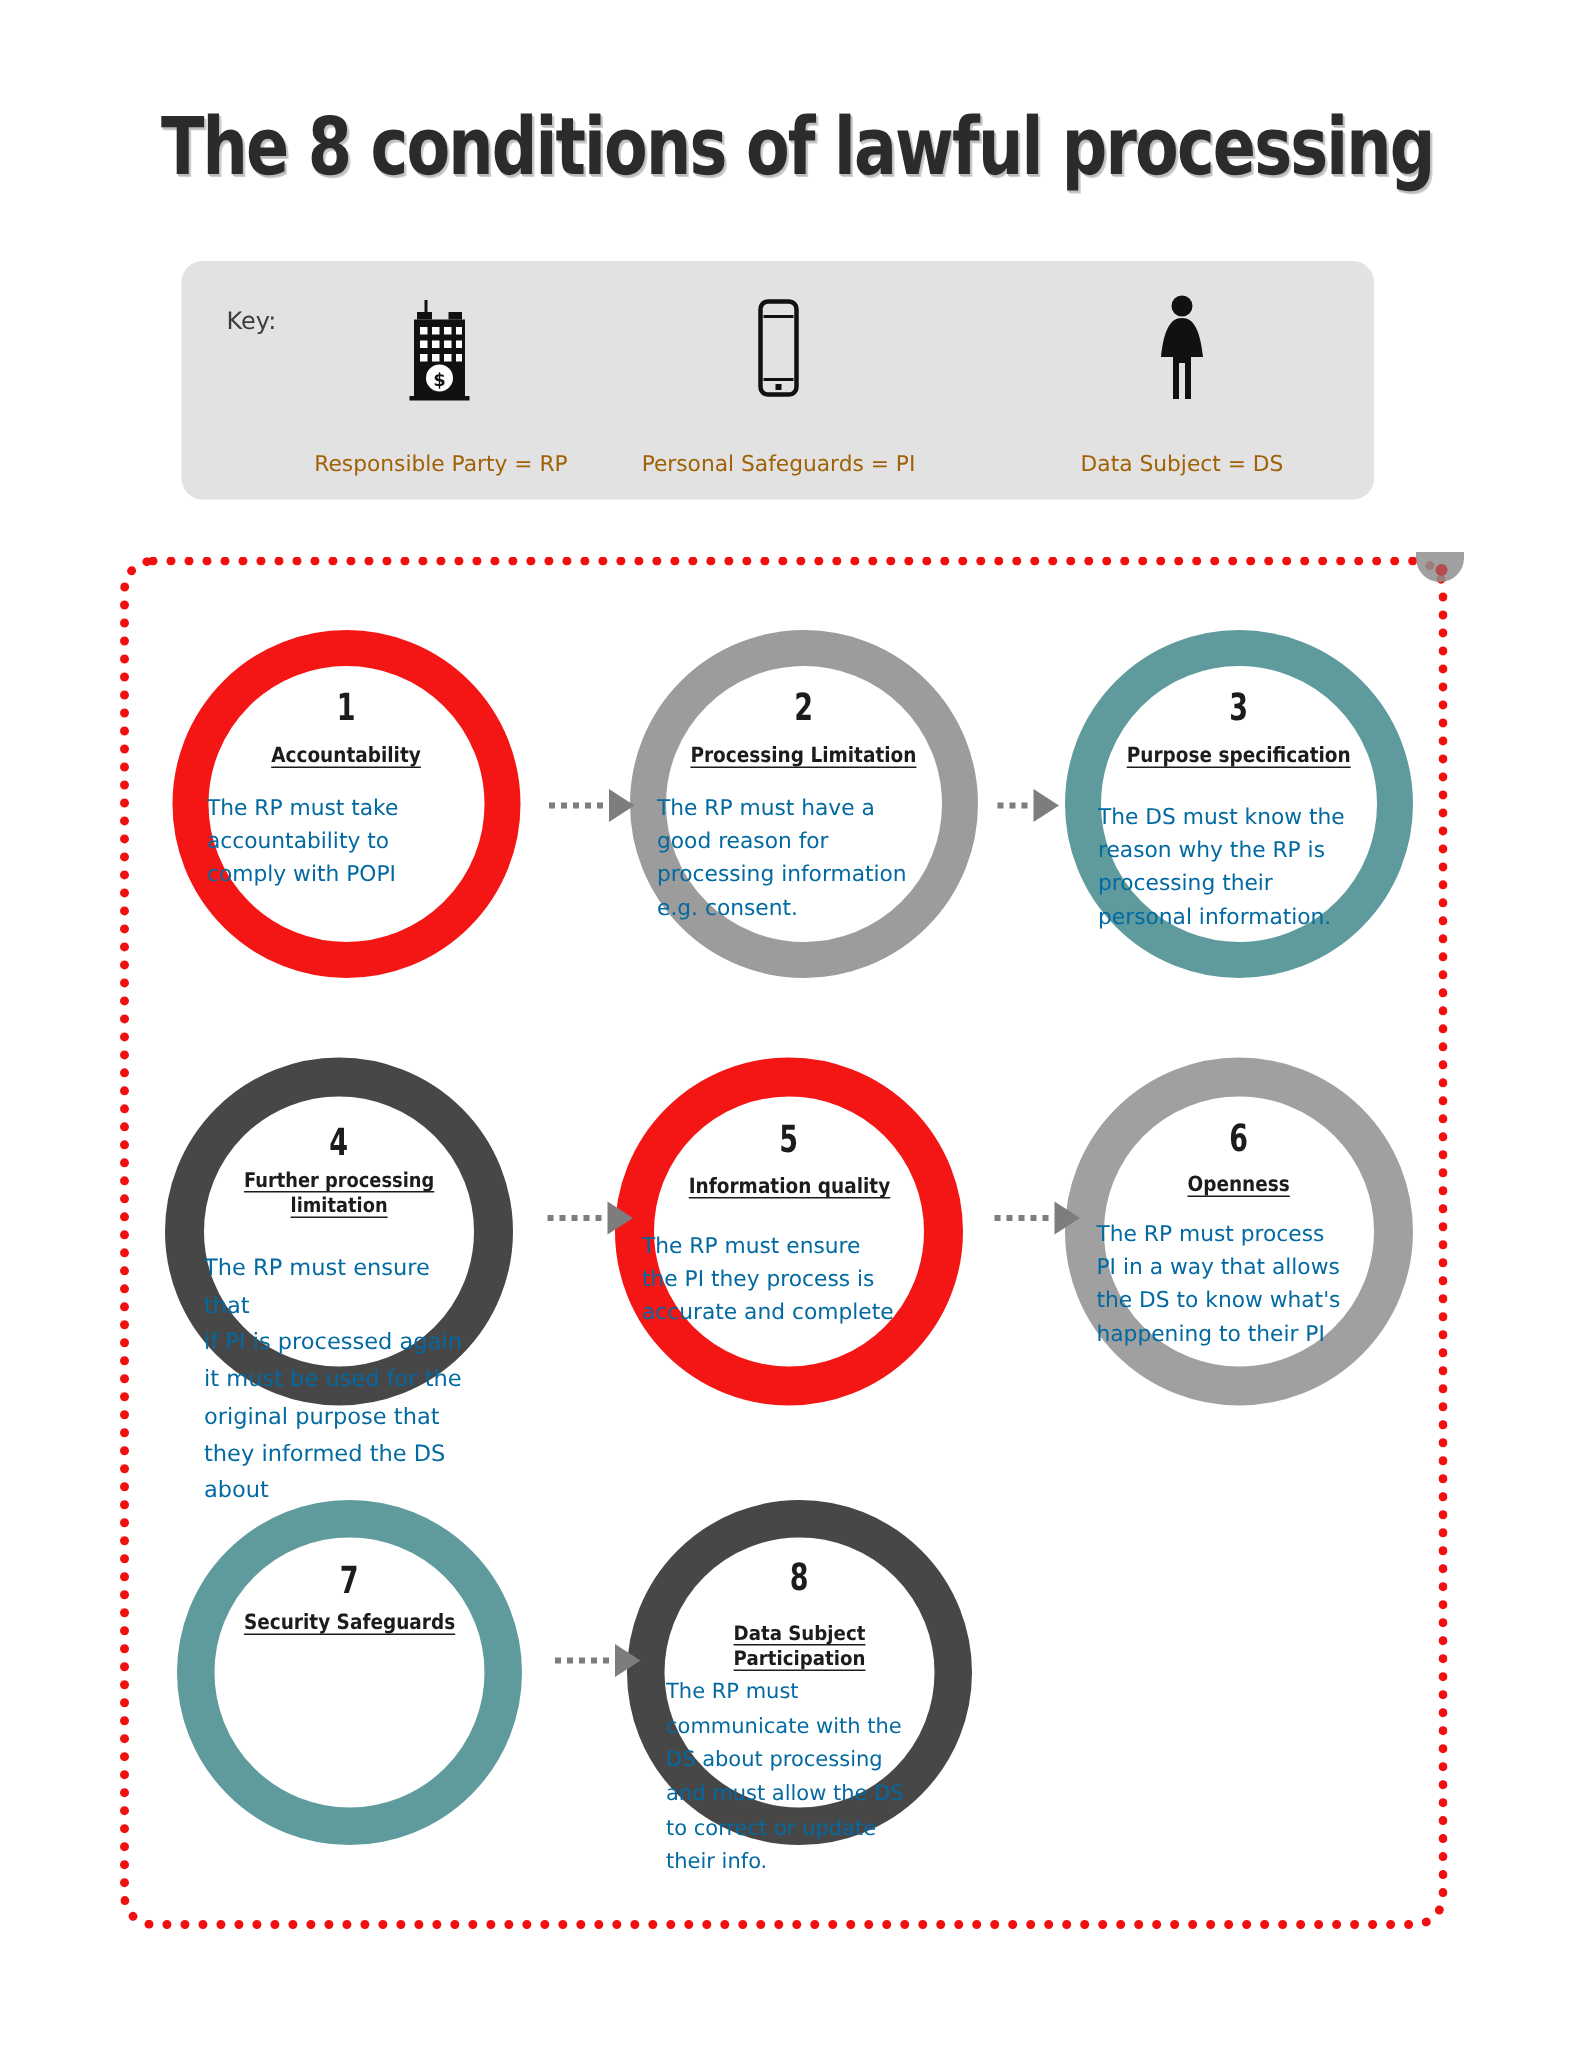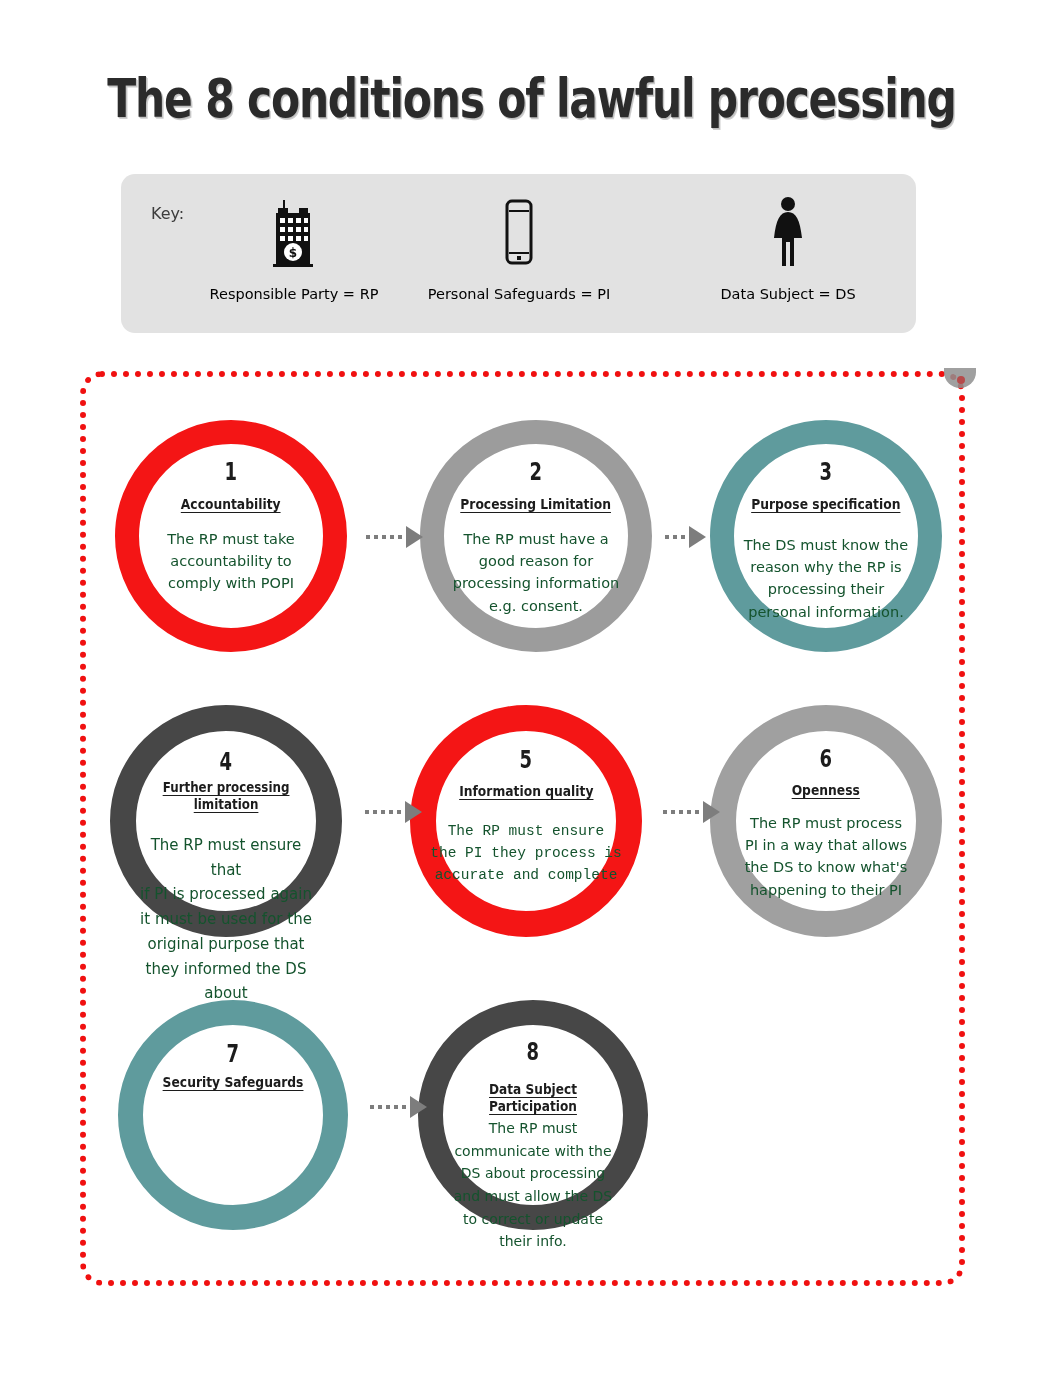--- a/index.html
+++ b/index.html
@@ -57,23 +57,23 @@
     width: 230px;
     text-align: center;
   }
   .key-item .key-icon {
     height: 72px;
     display: flex;
     align-items: flex-end;
     justify-content: center;
   }
   .key-item .key-text {
-    margin-top: 18px;
+    margin-top: 34px;
     font-size: 14.5px;
-    color: #000000;
+    color: #a16207;
     white-space: nowrap;
   }
   #key-item-rp  { left: 58px; }
   #key-item-pi  { left: 283px; }
   #key-item-ds  { left: 552px; }
 
   
   #dotted-frame {
     position: absolute;
     left: 80px;
@@ -129,22 +129,21 @@
     color: #1c1c1c;
     text-decoration: underline;
     text-underline-offset: 3px;
     transform: scaleX(0.88);
     line-height: 1.25;
     text-align: center;
     white-space: pre-line;
   }
   .circle .body {
     font-family: "DejaVu Sans", sans-serif;
-    color: #14532d;
-    text-align: center;
+    color: #0369a1;
     line-height: 1.55;
     white-space: pre-line;
   }
 
   
   #circle-1, #circle-2, #circle-3 { width: 232px; height: 232px; top: 420px; }
   #circle-1 { left: 115px;  border: 24px solid #f41515; }
   #circle-2 { left: 420px;  border: 24px solid #9c9c9c; }
   #circle-3 { left: 710px;  border: 24px solid #5f9b9d; }
   #circle-1 .num, #circle-2 .num, #circle-3 .num { margin-top: 15px; }
@@ -158,21 +157,21 @@
   #circle-4 { left: 110px;  border: 26px solid #474747; }
   #circle-5 { left: 410px;  border: 26px solid #f41515; }
   #circle-6 { left: 710px;  border: 26px solid #a0a0a0; }
   #circle-4 .num { margin-top: 18px; }
   #circle-5 .num { margin-top: 16px; }
   #circle-6 .num { margin-top: 15px; }
   #circle-4 .ttl { margin-top: 5px; font-size: 13.5px; }
   #circle-5 .ttl { margin-top: 11px; }
   #circle-6 .ttl { margin-top: 11px; }
   #circle-4 .body { margin-top: 20px; font-size: 15px; width: 180px; line-height: 1.65; }
-  #circle-5 .body { margin-top: 19px; font-size: 14.5px; width: 196px; font-family: Liberation Mono, monospace; }
+  #circle-5 .body { margin-top: 19px; font-size: 14.5px; width: 196px; }
   #circle-6 .body { margin-top: 12px; font-size: 14.5px; width: 190px; }
 
   
   #circle-7, #circle-8 { width: 230px; height: 230px; top: 1000px; }
   #circle-7 { left: 118px; border: 25px solid #5f9b9d; }
   #circle-8 { left: 418px; border: 25px solid #474747; }
   #circle-7 .num { margin-top: 16px; }
   #circle-8 .num { margin-top: 14px; }
   #circle-7 .ttl { margin-top: 8px; }
   #circle-8 .ttl { margin-top: 18px; font-size: 13.2px; transform: scaleX(0.92); }

